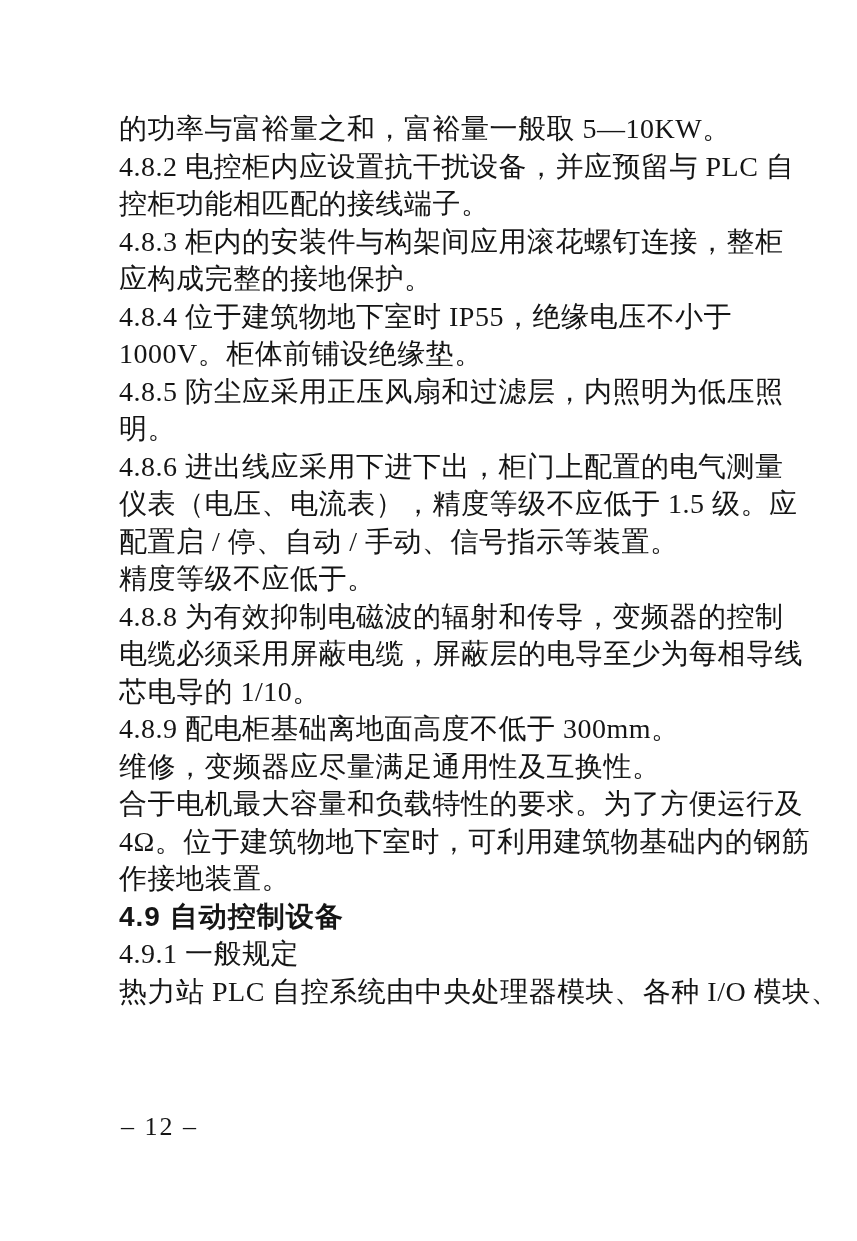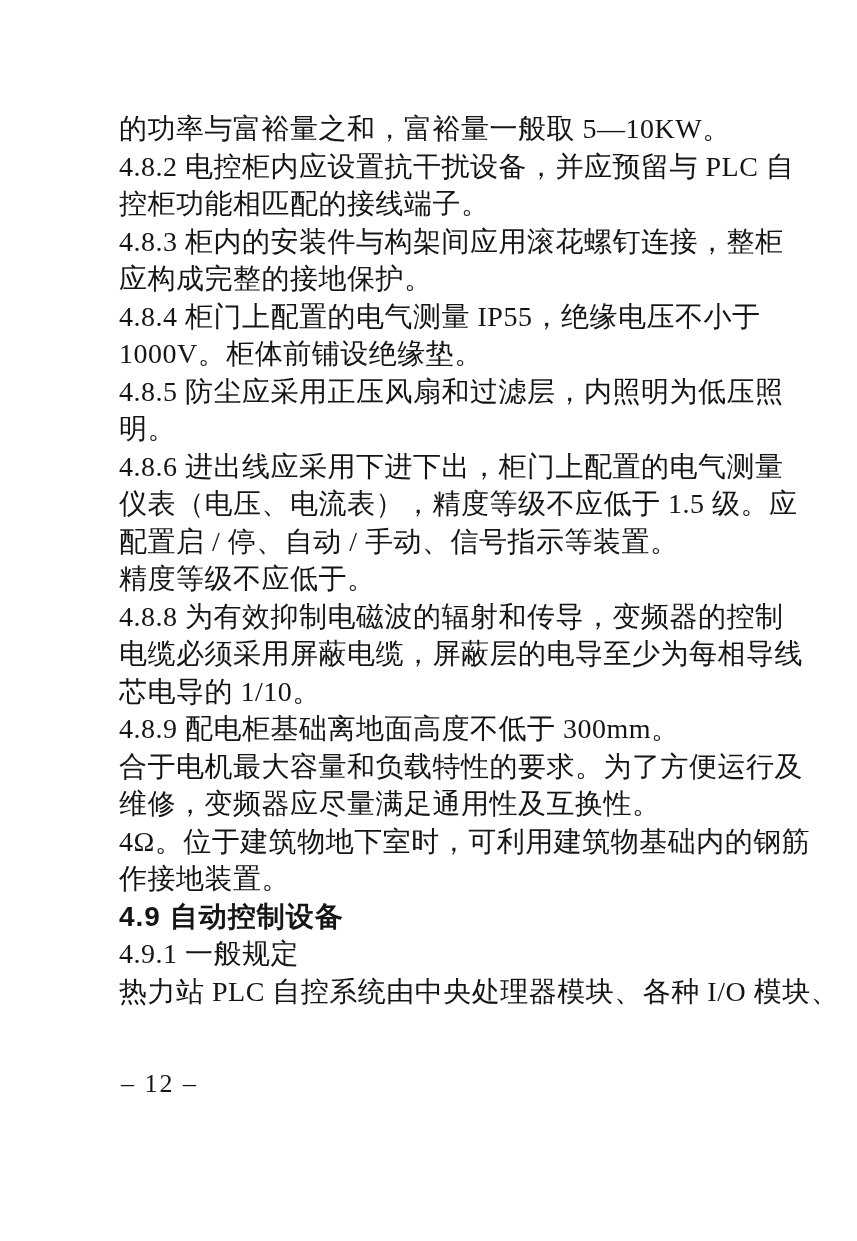--- a/index.html
+++ b/index.html
@@ -28,51 +28,51 @@
     white-space: nowrap;
   }
   .line.bold {
     font-weight: bold;
     font-family: Liberation Sans, sans-serif;
     letter-spacing: 1px;
   }
   .page-footer {
     position: absolute;
     left: 121px;
-    top: 1069px;
+    top: 1112px;
     font-size: 26px;
     line-height: 30px;
     letter-spacing: 2px;
     color: #151515;
   }
 </style>
 </head>
 <body>
 
 <div class="page">
   <div class="doc-body">
       <div class="line">的功率与富裕量之和，富裕量一般取 5—10KW。</div>
       <div class="line">4.8.2  电控柜内应设置抗干扰设备，并应预留与 PLC 自</div>
       <div class="line">控柜功能相匹配的接线端子。</div>
       <div class="line">4.8.3  柜内的安装件与构架间应用滚花螺钉连接，整柜</div>
       <div class="line">应构成完整的接地保护。</div>
-      <div class="line">4.8.4  柜门上配置的电气测量  IP55，绝缘电压不小于</div>
+      <div class="line">4.8.4  位于建筑物地下室时  IP55，绝缘电压不小于</div>
       <div class="line">1000V。柜体前铺设绝缘垫。</div>
       <div class="line">4.8.5  防尘应采用正压风扇和过滤层，内照明为低压照</div>
       <div class="line">明。</div>
       <div class="line">4.8.6  进出线应采用下进下出，柜门上配置的电气测量</div>
       <div class="line">仪表（电压、电流表），精度等级不应低于 1.5 级。应</div>
       <div class="line">配置启 /  停、自动 /  手动、信号指示等装置。</div>
       <div class="line">精度等级不应低于。</div>
       <div class="line">4.8.8  为有效抑制电磁波的辐射和传导，变频器的控制</div>
       <div class="line">电缆必须采用屏蔽电缆，屏蔽层的电导至少为每相导线</div>
       <div class="line">芯电导的 1/10。</div>
       <div class="line">4.8.9   配电柜基础离地面高度不低于 300mm。</div>
+      <div class="line">维修，变频器应尽量满足通用性及互换性。</div>
       <div class="line">合于电机最大容量和负载特性的要求。为了方便运行及</div>
-      <div class="line">维修，变频器应尽量满足通用性及互换性。</div>
       <div class="line">4Ω。位于建筑物地下室时，可利用建筑物基础内的钢筋</div>
       <div class="line">作接地装置。</div>
       <div class="line bold">4.9 自动控制设备</div>
       <div class="line">4.9.1 一般规定</div>
       <div class="line">热力站 PLC 自控系统由中央处理器模块、各种 I/O 模块、</div>
     </div>
   <div class="page-footer">– 12 –</div>
 </div>
 
 </body></html>

